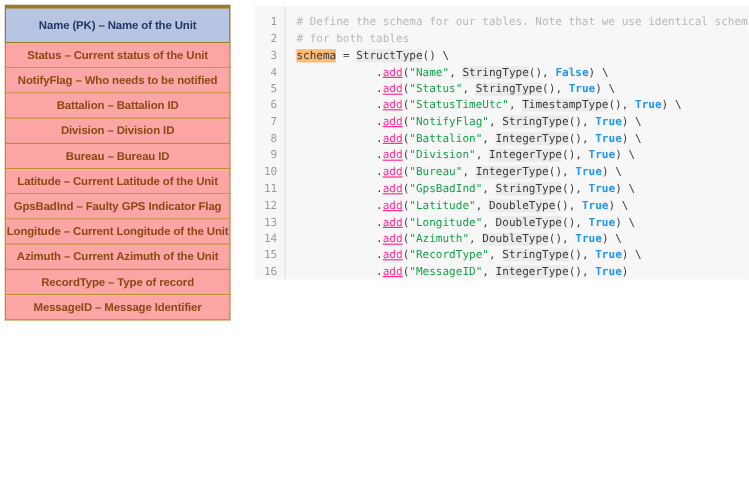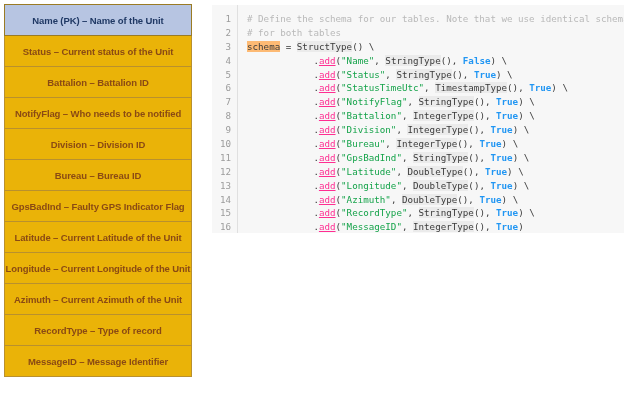--- a/index.html
+++ b/index.html
@@ -20,35 +20,35 @@
     position: absolute;
     left: 4px;
     top: 4px;
     width: 188px;
     box-sizing: border-box;
   }
   .srow {
     box-sizing: border-box;
     border: 1px solid #b9902e;
     border-top: none;
-    height: 31px;
+    height: 21px;
     display: flex;
     align-items: center;
     justify-content: center;
     text-align: center;
     padding: 0 3px;
-    background: #eab308;
+    background: #fca5a5;
     color: #8a4a14;
     font-size: 9.5px;
     font-weight: bold;
     letter-spacing: -0.1px;
     white-space: nowrap;
   }
   .srow.header {
-    border-top: 1px solid #a21caf;
+    border-top: 3px solid #a21caf;
     background: #b7c5e2;
     color: #1f3864;
     height: 32px;
   }
   .srow.hdr-outline {
     border-color: #9a7b25;
   }
 
   
   #code-panel {
@@ -98,36 +98,36 @@
 
 <div id="schema-table">
   <div class="srow header hdr-outline">
     <span>Name (PK) – Name of the Unit</span>
   </div>
   <div id="schema-rows">
       <div class="srow">
         <span>Status – Current status of the Unit</span>
       </div>
       <div class="srow">
-        <span>Battalion – Battalion ID</span>
+        <span>NotifyFlag – Who needs to be notified</span>
       </div>
       <div class="srow">
-        <span>NotifyFlag – Who needs to be notified</span>
+        <span>Battalion – Battalion ID</span>
       </div>
       <div class="srow">
         <span>Division – Division ID</span>
       </div>
       <div class="srow">
         <span>Bureau – Bureau ID</span>
       </div>
       <div class="srow">
-        <span>GpsBadInd – Faulty GPS Indicator Flag</span>
+        <span>Latitude – Current Latitude of the Unit</span>
       </div>
       <div class="srow">
-        <span>Latitude – Current Latitude of the Unit</span>
+        <span>GpsBadInd – Faulty GPS Indicator Flag</span>
       </div>
       <div class="srow">
         <span>Longitude – Current Longitude of the Unit</span>
       </div>
       <div class="srow">
         <span>Azimuth – Current Azimuth of the Unit</span>
       </div>
       <div class="srow">
         <span>RecordType – Type of record</span>
       </div>

